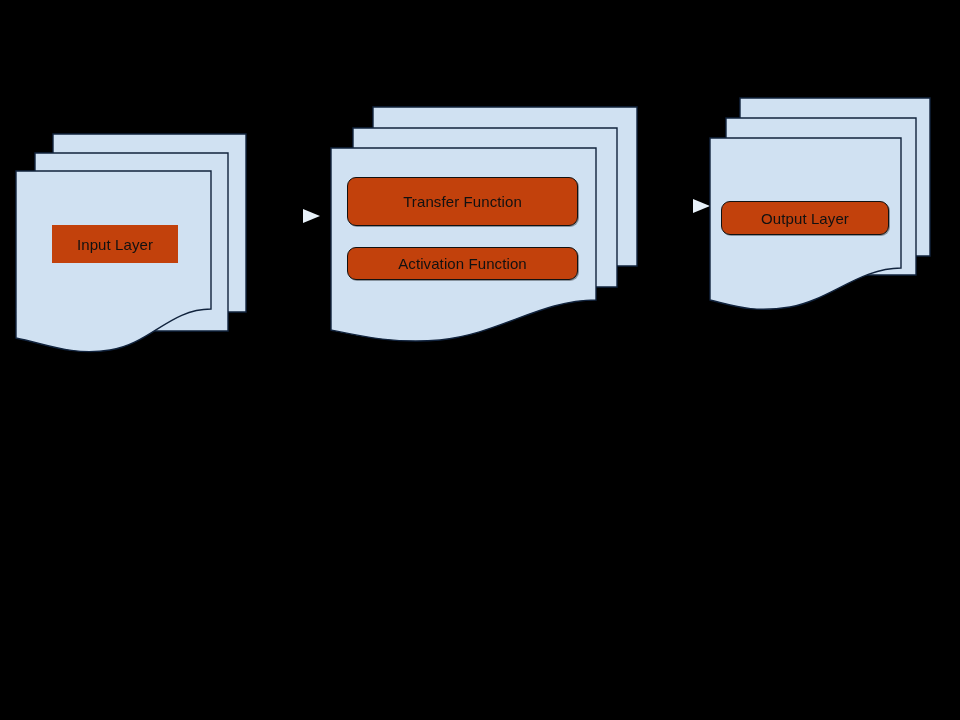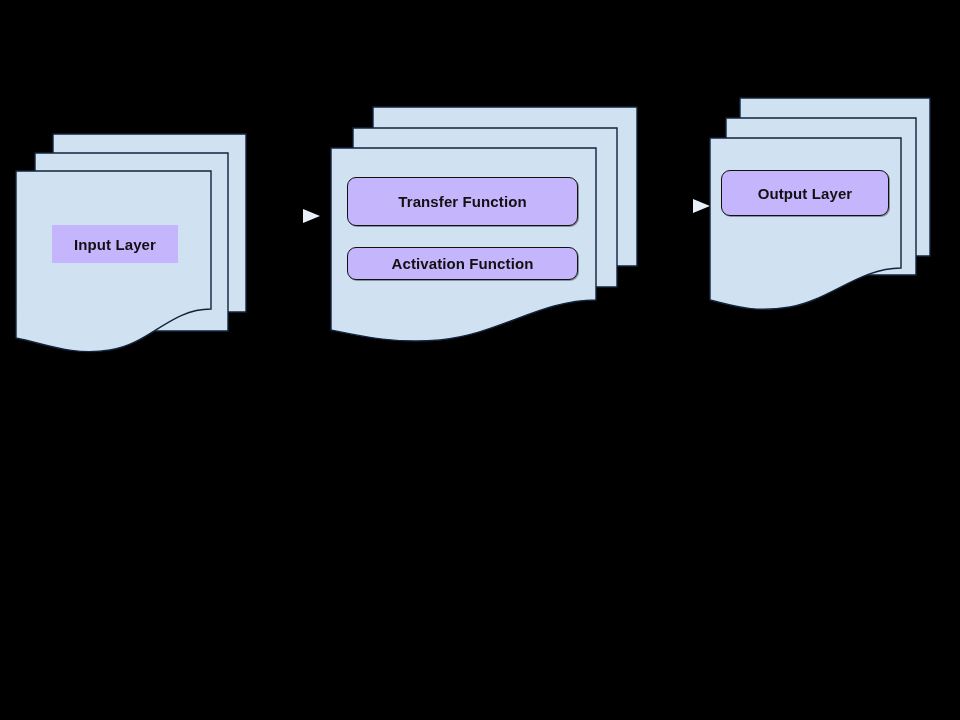--- a/index.html
+++ b/index.html
@@ -19,45 +19,45 @@
   #diagram-svg {
     position: absolute;
     left: 0;
     top: 0;
     width: 960px;
     height: 720px;
   }
   .label-box {
     position: absolute;
     box-sizing: border-box;
-    background: #c4b5fd;
+    background: #c2410c;
     display: flex;
     align-items: center;
     justify-content: center;
     font-family: "Liberation Sans", sans-serif;
-    font-weight: bold;
+    font-weight: normal;
     color: #111111;
     letter-spacing: 0.1px;
     white-space: nowrap;
   }
   .label-plain {
     border: none;
     font-size: 15px;
   }
   .label-rounded {
     border: 1px solid #111111;
     border-radius: 9px;
     font-size: 15px;
     box-shadow: 1px 1px 0 rgba(0,0,0,0.35);
   }
   
   #input-layer-label   { left: 52px;  top: 225px; width: 126px; height: 38px; }
   #transfer-label      { left: 347px; top: 177px; width: 231px; height: 49px; }
   #activation-label    { left: 347px; top: 247px; width: 231px; height: 33px; }
-  #output-layer-label  { left: 721px; top: 170px; width: 168px; height: 46px; text-align: center; }
+  #output-layer-label  { left: 721px; top: 201px; width: 168px; height: 34px; text-align: center; }
 </style>
 </head>
 <body>
 
 <div id="canvas">
 
   <svg id="diagram-svg" viewBox="0 0 960 720" xmlns="http://www.w3.org/2000/svg">
     <defs>
 
       <linearGradient id="arrowGrad" x1="0" y1="0" x2="1" y2="0">

